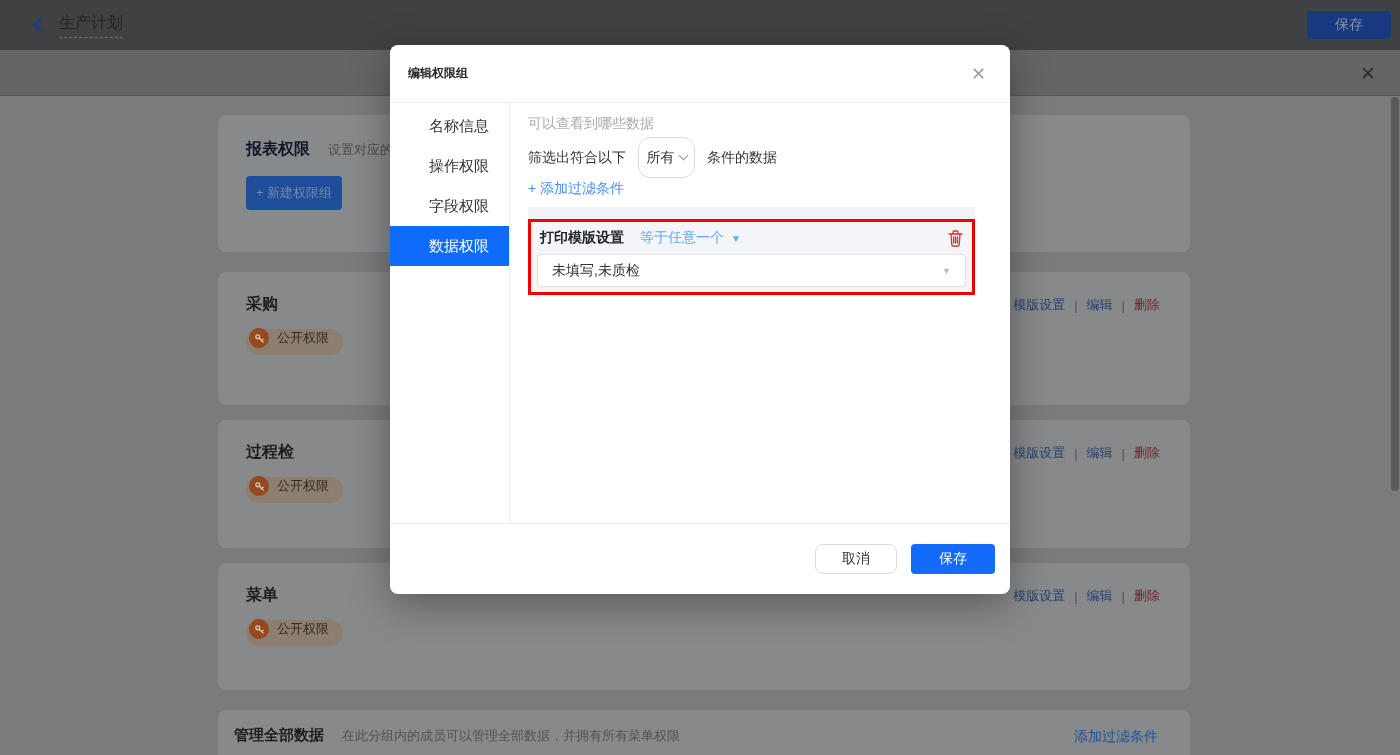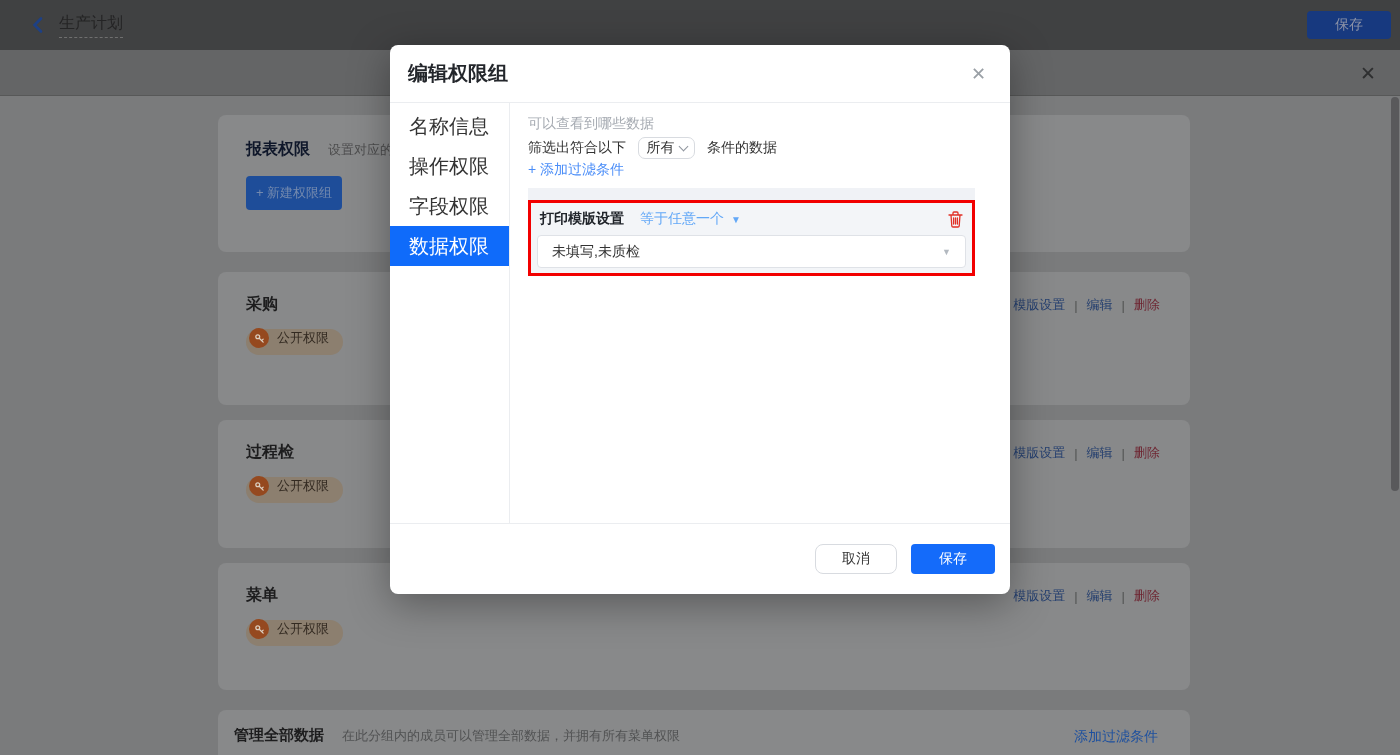--- a/index.html
+++ b/index.html
@@ -38,30 +38,30 @@
 
   #card-manage { top:710px; height:60px; }
   .manage-row { display:flex; align-items:baseline; padding:16px 0 0 16px; }
   .manage-title { font-size:15px; font-weight:bold; color:#1d1d1e; }
   .manage-desc { font-size:13px; color:#515253; margin-left:18px; }
   .manage-link { position:absolute; right:32px; top:18px; font-size:14px; color:#1d509f; cursor:pointer; }
 
   
   .modal { position:absolute; left:390px; top:45px; width:620px; height:549px; background:#fff; border-radius:8px; box-shadow:0 10px 40px rgba(0,0,0,.35); display:flex; flex-direction:column; }
   .m-header { height:58px; display:flex; align-items:center; padding:0 24px 0 18px; border-bottom:1px solid #ebedf0; flex:none; }
-  .m-title { font-size:20px; font-weight:600; color:#23262b; }
+  .m-title { font-size:12px; font-weight:600; color:#23262b; }
   .m-close { margin-left:auto; color:#9aa0a6; font-size:18px; line-height:1; cursor:pointer; }
   .m-body { flex:1; display:flex; min-height:0; }
   .m-side { width:120px; border-right:1px solid #ebedf0; padding-top:3px; flex:none; }
-  .m-tab { height:40px; display:flex; align-items:center; justify-content:flex-end; padding-right:20px; font-size:20px; color:#333; cursor:pointer; }
+  .m-tab { height:40px; display:flex; align-items:center; justify-content:flex-end; padding-right:20px; font-size:15px; color:#333; cursor:pointer; }
   .m-tab.active { background:#0f6bfa; color:#fff; }
   .m-content { flex:1; padding:10px 20px 0 18px; }
   .hint { color:#a6abb2; font-size:14px; height:20px; line-height:20px; }
   .sentence { display:flex; align-items:center; margin-top:4px; gap:12px; font-size:14px; color:#333; }
-  .select-sm { width:57px; height:22px; border:1px solid #d8dbe0; border-radius:7px; display:flex; align-items:center; justify-content:center; gap:5px; background:#fff; cursor:pointer; }
+  .select-sm { width:57px; height:41px; border:1px solid #d8dbe0; border-radius:12px; display:flex; align-items:center; justify-content:center; gap:5px; background:#fff; cursor:pointer; }
   .chev { width:7px; height:7px; border-right:1.5px solid #8f959e; border-bottom:1.5px solid #8f959e; transform:rotate(45deg); margin-top:-4px; }
   .addlink { margin-top:0; height:20px; line-height:20px; color:#4a8df8; font-size:14px; cursor:pointer; width:fit-content; }
   .cond-wrap { margin-top:9px; width:447px; background:#f0f2f6; padding-top:12px; }
   .cond-card { border:3px solid #f20000; background:#f3f5f8; }
   .cond-head { height:32px; display:flex; align-items:center; padding:0 9px; }
   .cond-field { font-size:14px; font-weight:bold; color:#21252b; }
   .cond-op { margin-left:16px; display:flex; align-items:center; gap:7px; color:#63a8f7; font-size:14px; cursor:pointer; }
   .caret-blue { font-size:10px; color:#63a8f7; }
   .trash { margin-left:auto; display:flex; cursor:pointer; }
   .cond-select { margin:0 6px 5px; height:33px; background:#fff; border:1px solid #dfe2e7; border-radius:4px; display:flex; align-items:center; justify-content:space-between; padding:0 14px; font-size:14px; color:#333; cursor:pointer; }

